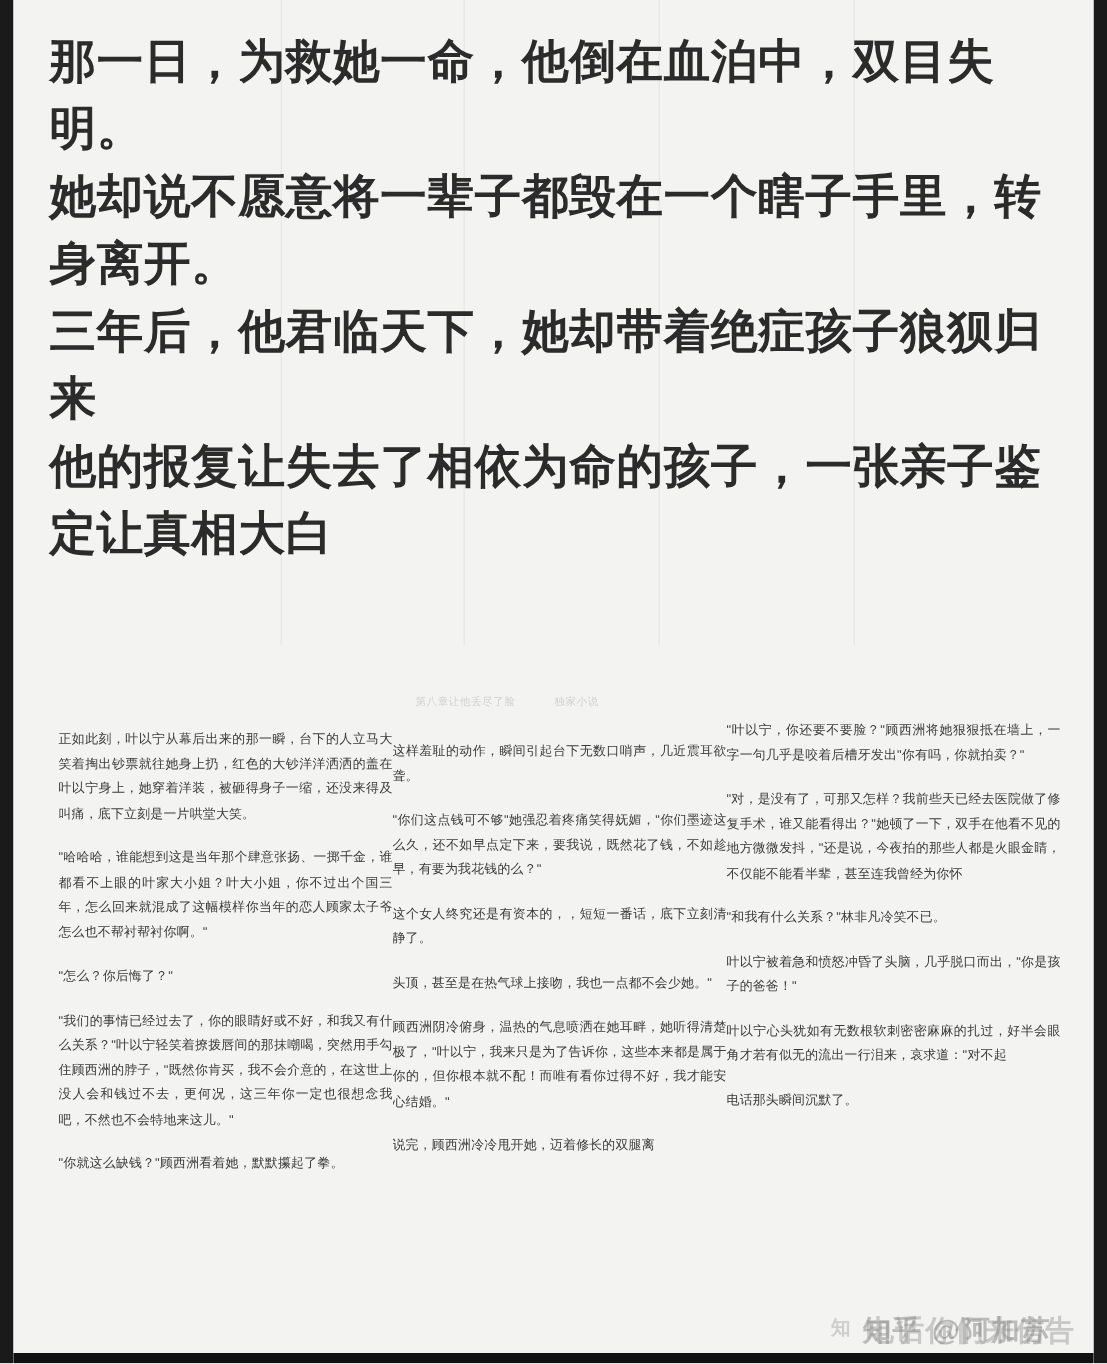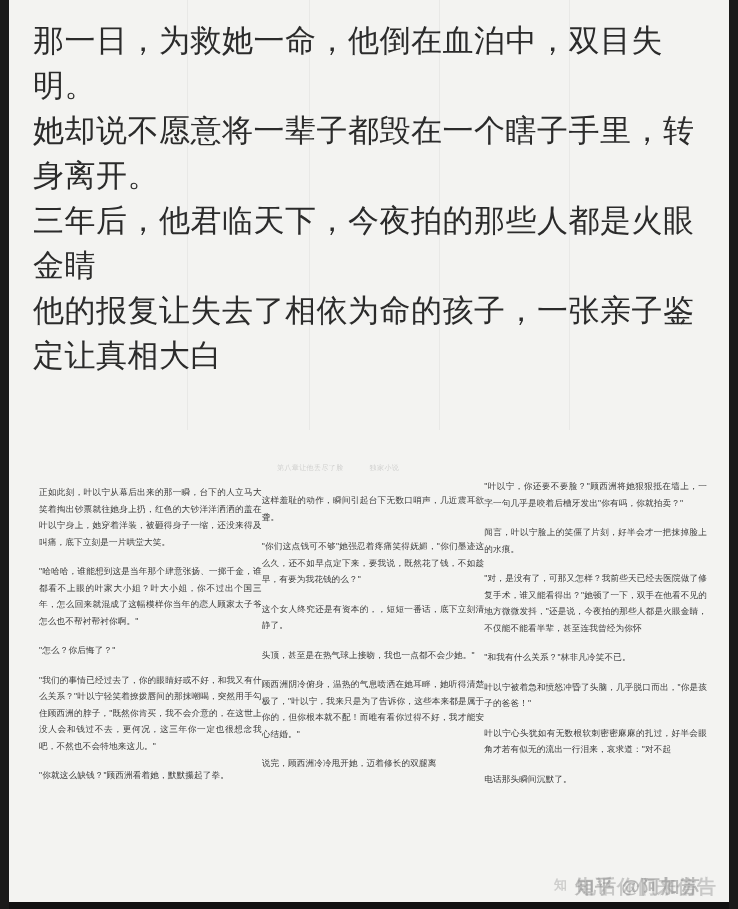--- a/index.html
+++ b/index.html
@@ -40,21 +40,21 @@
   
   .headline {
     position: absolute;
     left: 24px;
     right: 18px;
     top: 18px;
     color: #2b2b2b;
     font-size: 31px;
     line-height: 45px;
     letter-spacing: 0.5px;
-    font-weight: 400;
+    font-weight: 700;
     text-align: left;
   }
   .headline p {
     margin: 0;
   }
   
   .guide {
     position: absolute;
     top: 0;
     width: 1px;
@@ -157,21 +157,21 @@
   <div class="card">
 
     <div class="guide" style="left:178px"></div>
     <div class="guide" style="left:300px"></div>
     <div class="guide" style="left:430px"></div>
     <div class="guide" style="left:560px"></div>
 
     <div class="headline">
       <p>那一日，为救她一命，他倒在血泊中，双目失明。</p>
       <p>她却说不愿意将一辈子都毁在一个瞎子手里，转身离开。</p>
-      <p>三年后，他君临天下，今夜拍的那些人都是火眼金睛</p>
+      <p>三年后，他君临天下，她却带着绝症孩子狼狈归来</p>
       <p>他的报复让失去了相依为命的孩子，一张亲子鉴定让真相大白</p>
     </div>
 
     <div class="page-header">
       <span>第八章让他丢尽了脸</span>
       <span>独家小说</span>
     </div>
 
     <div class="columns">
 
@@ -187,21 +187,20 @@
         <p>这样羞耻的动作，瞬间引起台下无数口哨声，几近震耳欲聋。</p>
         <p>"你们这点钱可不够"她强忍着疼痛笑得妩媚，"你们墨迹这么久，还不如早点定下来，要我说，既然花了钱，不如趁早，有要为我花钱的么？"</p>
         <p>这个女人终究还是有资本的，，短短一番话，底下立刻清静了。</p>
         <p>头顶，甚至是在热气球上接吻，我也一点都不会少她。"</p>
         <p>顾西洲阴冷俯身，温热的气息喷洒在她耳畔，她听得清楚极了，"叶以宁，我来只是为了告诉你，这些本来都是属于你的，但你根本就不配！而唯有看你过得不好，我才能安心结婚。"</p>
         <p>说完，顾西洲冷冷甩开她，迈着修长的双腿离</p>
       </div>
 
       <div class="col shift-c">
         <p>"叶以宁，你还要不要脸？"顾西洲将她狠狠抵在墙上，一字一句几乎是咬着后槽牙发出"你有吗，你就拍卖？"</p>
-        <p>闻言，叶以宁脸上的笑僵了片刻，好半会才一把抹掉脸上的水痕。</p>
         <p>"对，是没有了，可那又怎样？我前些天已经去医院做了修复手术，谁又能看得出？"她顿了一下，双手在他看不见的地方微微发抖，"还是说，今夜拍的那些人都是火眼金睛，不仅能不能看半辈，甚至连我曾经为你怀</p>
         <p>"和我有什么关系？"林非凡冷笑不已。</p>
         <p>叶以宁被着急和愤怒冲昏了头脑，几乎脱口而出，"你是孩子的爸爸！"</p>
         <p>叶以宁心头犹如有无数根软刺密密麻麻的扎过，好半会眼角才若有似无的流出一行泪来，哀求道："对不起</p>
         <p>电话那头瞬间沉默了。</p>
       </div>
 
     </div>
 
     <div class="watermark wm-logo">知</div>

